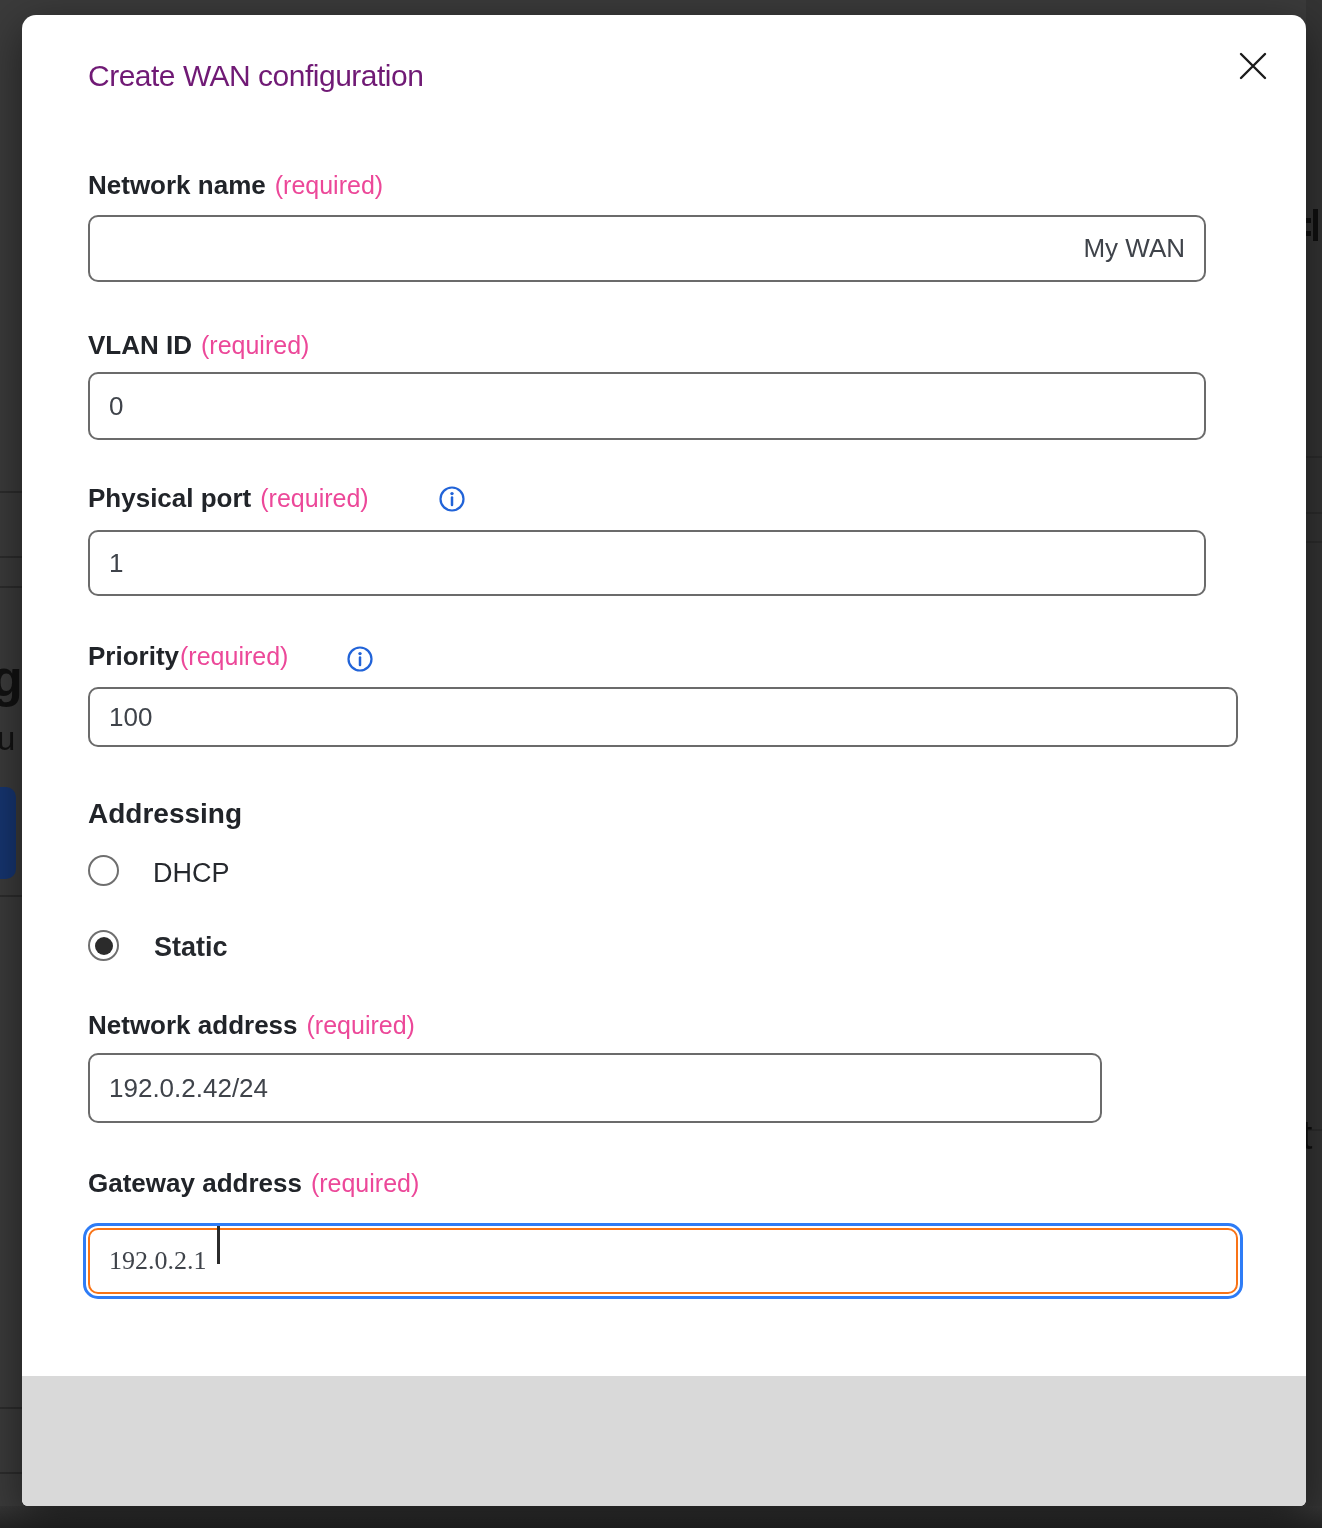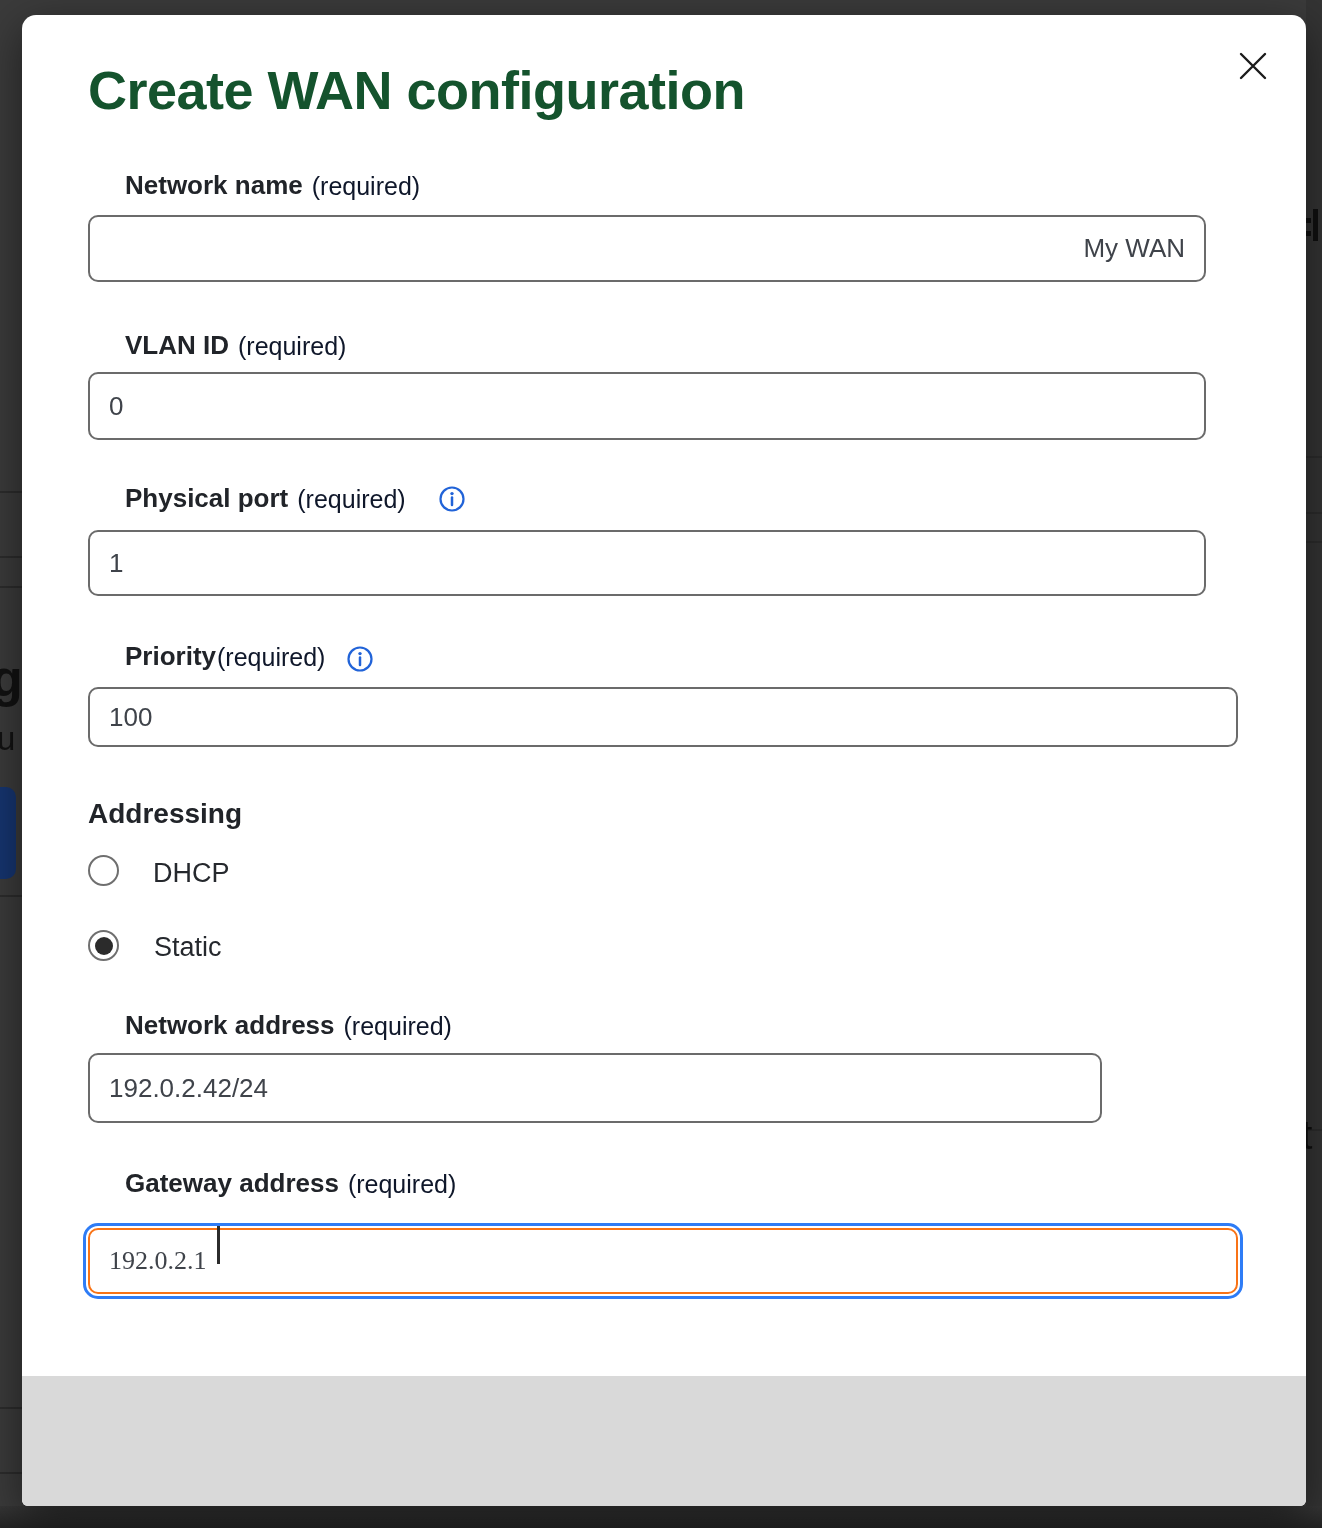--- a/index.html
+++ b/index.html
@@ -23,30 +23,30 @@
   #frag-t { left:1301px; top:1112px; font-size:41px; color:#0f0f0f; }
   .frag-dot { position:absolute; width:5px; height:5px; background:#101010; z-index:1; }
   #fd1 { left:1306px; top:218px; } #fd2 { left:1306px; top:231px; }
   #frag-bar { position:absolute; left:1313px; top:209px; width:5px; height:32px; background:#101010; z-index:1; }
 
   
   .modal { position:absolute; left:22px; top:15px; width:1284px; height:1491px;
            background:#ffffff; border-radius:14px 14px 6px 6px; z-index:10;
            box-shadow:0 12px 45px rgba(0,0,0,.5); }
 
-  .title { position:absolute; left:66px; top:44px; font-size:54px; font-weight:700;
-           color:#14532d; letter-spacing:-0.5px; }
+  .title { position:absolute; left:66px; top:44px; font-size:30px; font-weight:400;
+           color:#701a75; letter-spacing:-0.5px; }
 
   .close-btn { position:absolute; left:1206px; top:26px; width:50px; height:50px;
                background:none; border:none; cursor:pointer; display:flex;
                align-items:center; justify-content:center; }
 
   .lbl { position:absolute; left:66px; font-size:26px; font-weight:700; color:#212429;
-         display:flex; align-items:flex-end; white-space:nowrap;margin-left:37px; }
-  .req { font-weight:400; font-size:25px; color:#0f172a; margin-left:9px; }
+         display:flex; align-items:center; white-space:nowrap; }
+  .req { font-weight:400; font-size:25px; color:#ec4899; margin-left:9px; }
   #lbl-priority .req { margin-left:1px; }
   #lbl-network {top:155px} #lbl-vlan {top:315px} #lbl-port {top:468px}
   #lbl-priority {top:626px} #lbl-static {top:995px} #lbl-gateway {top:1153px}
 
   .info { position:absolute; width:28px; height:28px; cursor:pointer; }
   #info-port { left:416px; top:470px; }
   #info-priority { left:324px; top:630px; }
 
   .inp { position:absolute; left:66px; border:2px solid #6b6b6b; border-radius:10px;
          background:#fff; font-family:"Liberation Sans",sans-serif; font-size:26px;
@@ -66,21 +66,21 @@
   .section-heading { position:absolute; left:66px; top:783px; font-size:28px;
                      font-weight:700; color:#212429; }
 
   .radio { position:absolute; left:66px; width:31px; height:31px; border:2.5px solid #6f6f6f;
            border-radius:50%; background:#fff; cursor:pointer; }
   #radio-dhcp { top:840px; } #radio-static { top:915px; }
   .radio.selected::after { content:""; position:absolute; inset:4.5px;
                            background:#2b2b2b; border-radius:50%; }
   .radio-label { position:absolute; font-size:27px; color:#25282d; cursor:pointer; }
   #radio-label-dhcp { left:131px; top:843px; font-weight:400; }
-  #radio-label-static { left:132px; top:917px; font-weight:400; }
+  #radio-label-static { left:132px; top:917px; font-weight:700; }
 
   .footer { position:absolute; left:0; top:1361px; width:1284px; height:130px;
             background:#d9d9d9; border-radius:0 0 6px 6px; }
 </style>
 </head>
 <body>
 
 <div class="page">
 
   <div class="strip-right"></div>

